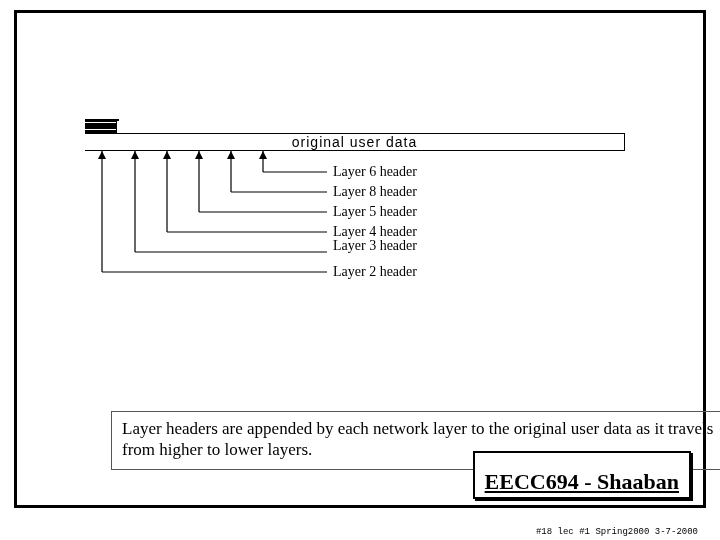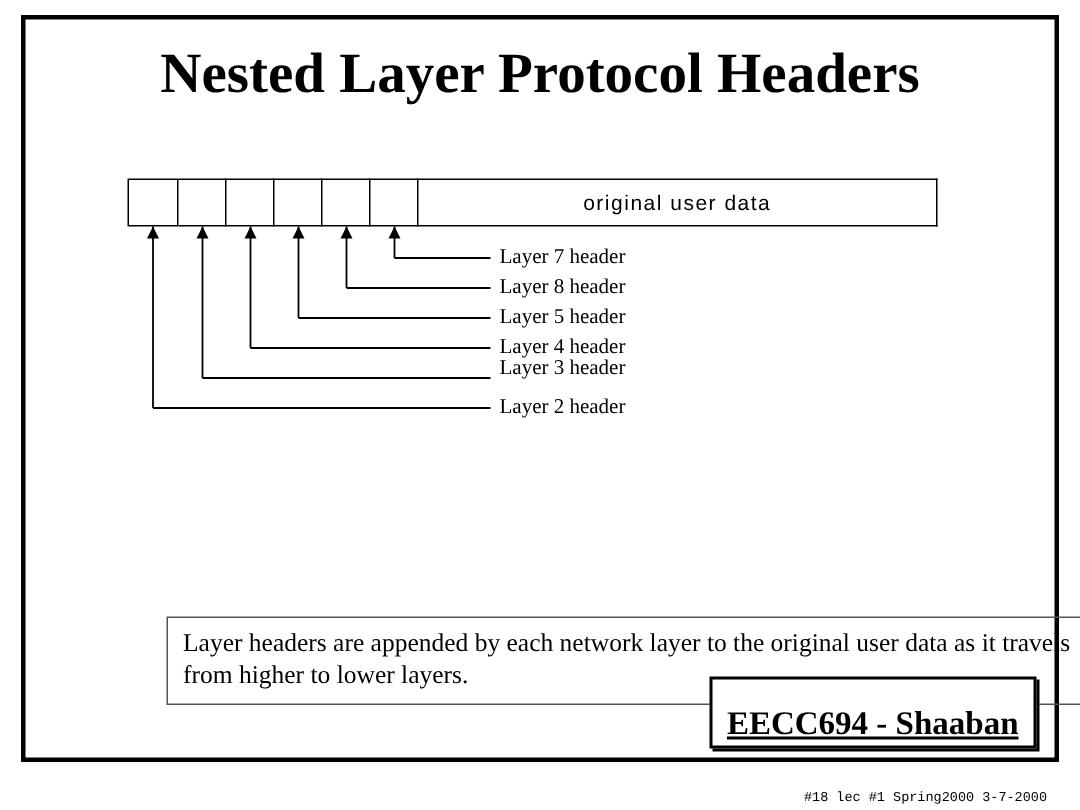--- a/index.html
+++ b/index.html
@@ -33,20 +33,21 @@
     width: 560px;
     height: 220px;
   }
   .packet {
     position: absolute;
     top: 0;
     left: 0;
     height: 32px;
     width: 540px;
     display: flex;
+    flex-direction: column;
   }
   .hdr-cell {
     border: 1px solid #000;
     height: 32px;
   }
   .hdr-cell.h2 { width: 34px; }
   .hdr-cell.h3 { width: 32px; border-left: none; }
   .hdr-cell.h4 { width: 32px; border-left: none; }
   .hdr-cell.h5 { width: 32px; border-left: none; }
   .hdr-cell.h6 { width: 32px; border-left: none; }
@@ -104,21 +105,20 @@
     position: absolute;
     top: 0;
     left: 0;
   }
 </style>
 </head>
 <body>
 
 <div class="slide-frame">
 
-  <div class="title">Nested Layer Protocol Headers</div>
 
   <div class="diagram">
 
     <div class="packet">
       <div class="hdr-cell h2"></div>
       <div class="hdr-cell h3"></div>
       <div class="hdr-cell h4"></div>
       <div class="hdr-cell h5"></div>
       <div class="hdr-cell h6"></div>
       <div class="hdr-cell h7"></div>
@@ -150,21 +150,21 @@
       <g fill="#000">
         <polygon points="178,32 174,40 182,40"></polygon>
         <polygon points="146,32 142,40 150,40"></polygon>
         <polygon points="114,32 110,40 118,40"></polygon>
         <polygon points="82,32 78,40 86,40"></polygon>
         <polygon points="50,32 46,40 54,40"></polygon>
         <polygon points="17,32 13,40 21,40"></polygon>
       </g>
     </svg>
 
-    <div class="label" style="left:248px; top:45px;">Layer 7 header</div>
+    <div class="label" style="left:248px; top:45px;">Layer 6 header</div>
     <div class="label" style="left:248px; top:65px;">Layer 8 header</div>
     <div class="label" style="left:248px; top:85px;">Layer 5 header</div>
     <div class="label" style="left:248px; top:105px;text-align:center;">Layer 4 header</div>
     <div class="label" style="left:248px; top:119px;">Layer 3 header</div>
     <div class="label" style="left:248px; top:145px;text-align:center;">Layer 2 header</div>
 
   </div>
 
   <div class="caption-box">Layer headers are appended by each network layer to the original user data as it travels from higher to lower layers.</div>
 

